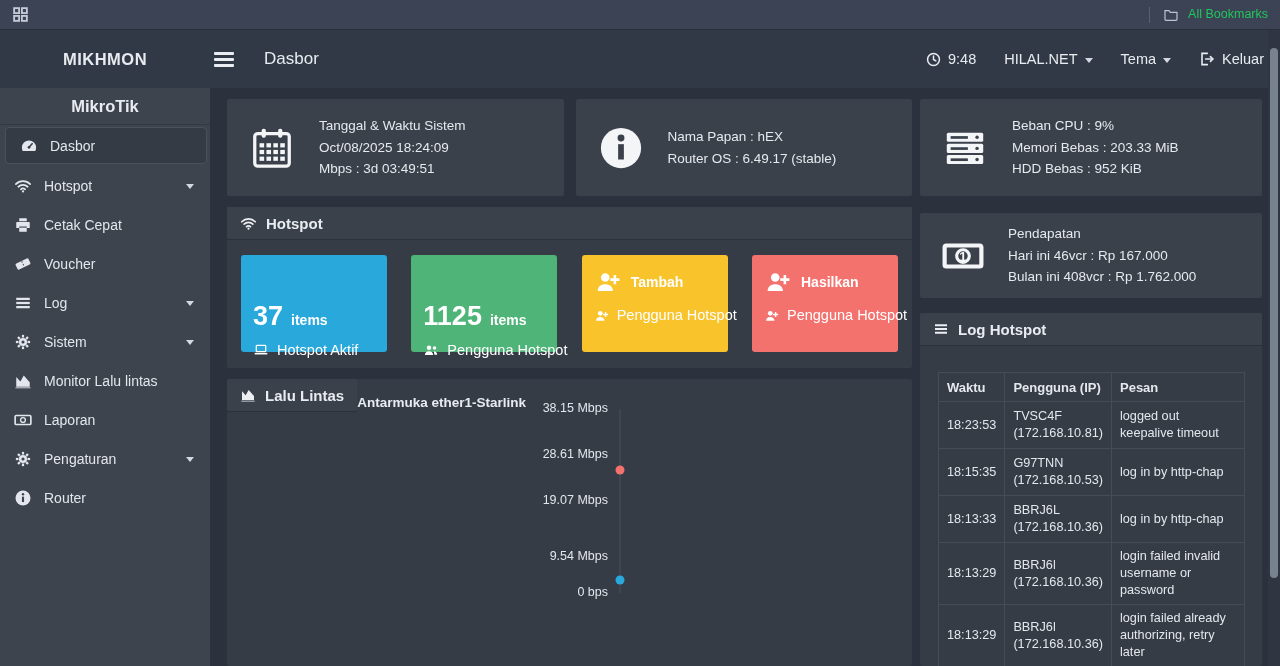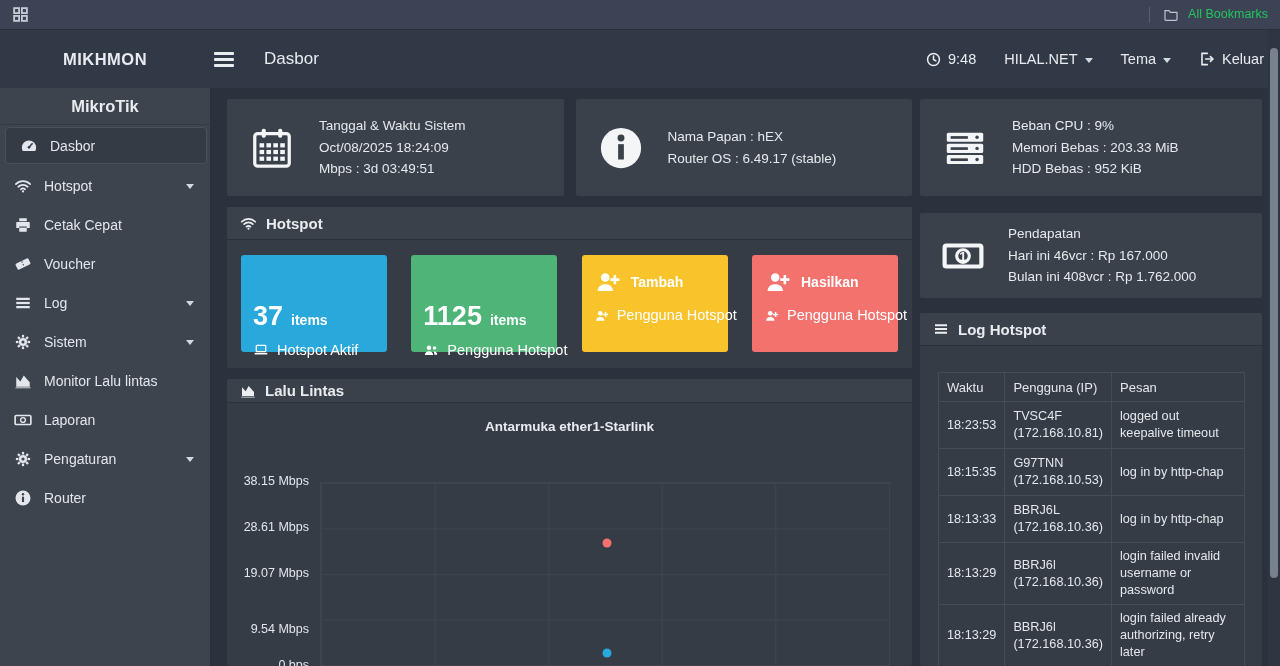--- a/index.html
+++ b/index.html
@@ -61,38 +61,38 @@
   .stat-card{width:146px;height:97px;border-radius:3px;color:#fff;padding:13px 12px;cursor:pointer;}
   .stat-card .top{display:flex;align-items:baseline;gap:8px;}
   .stat-card .top .big{font-size:27px;font-weight:bold;line-height:28px;}
   .stat-card .top .unit{font-size:14px;font-weight:bold;margin-top:44px;}
   .stat-card .top.action{align-items:center;gap:10px;}
   .stat-card .top .act{font-size:14px;font-weight:bold;}
   .stat-card .bottom{display:flex;align-items:center;gap:8px;font-size:14.5px;margin-top:12px;white-space:nowrap;}
   .stat-blue{background:var(--blue);} .stat-green{background:var(--green);}
   .stat-yellow{background:var(--yellow);} .stat-red{background:var(--red);}
 
-  .traffic-panel{flex:1;overflow:hidden;display:flex;flex-direction:column;}
+  .traffic-panel{flex:1;overflow:hidden;display:flex;flex-direction:row;}
   .chart-title{text-align:center;font-weight:bold;font-size:13.5px;margin:16px 0 18px;}
   .chart-row{display:flex;padding-right:22px;margin-top:30px;}
   .ylabels{width:93px;position:relative;height:184px;flex:none;}
   .ylabels span{position:absolute;right:11px;font-size:12.5px;color:#e3e6ec;white-space:nowrap;}
   .plot{flex:1;height:184px;position:relative;border:1px solid var(--grid);
     background-image:linear-gradient(var(--grid) 1px,transparent 1px),
       linear-gradient(90deg,var(--grid) 1px,transparent 1px);
     background-size:20% 25%;}
   .dot{position:absolute;width:9px;height:9px;border-radius:50%;transform:translate(-50%,-50%);}
 
   .col-right .info-card.cpu{margin-bottom:17px;}
   .col-right .info-card.income{height:85px;margin-bottom:15px;}
   .log-panel{flex:1;overflow:hidden;}
   .log-body{padding:26px 17px 0 18px;}
   table{width:100%;border-collapse:collapse;font-size:12.7px;color:#e4e7ec;}
   th,td{border:1px solid var(--line);padding:5px 8px;text-align:left;vertical-align:middle;}
-  th{font-weight:normal;font-size:13px;height:29px;border-radius:6px;}
+  th{font-weight:bold;font-size:13px;height:29px;border-radius:6px;}
   td{height:47px;line-height:17px;}
   td .ip{display:block;}
 
   
   .scrollbar{position:fixed;top:30px;right:0;width:12px;height:636px;background:#2f3642;}
   .scroll-thumb{position:absolute;top:18px;right:2px;width:8px;height:530px;border-radius:4px;background:#78818e;}
 </style>
 </head>
 <body>
 

